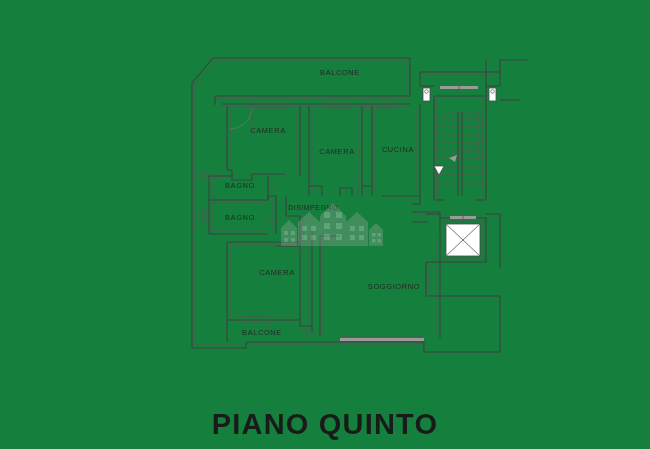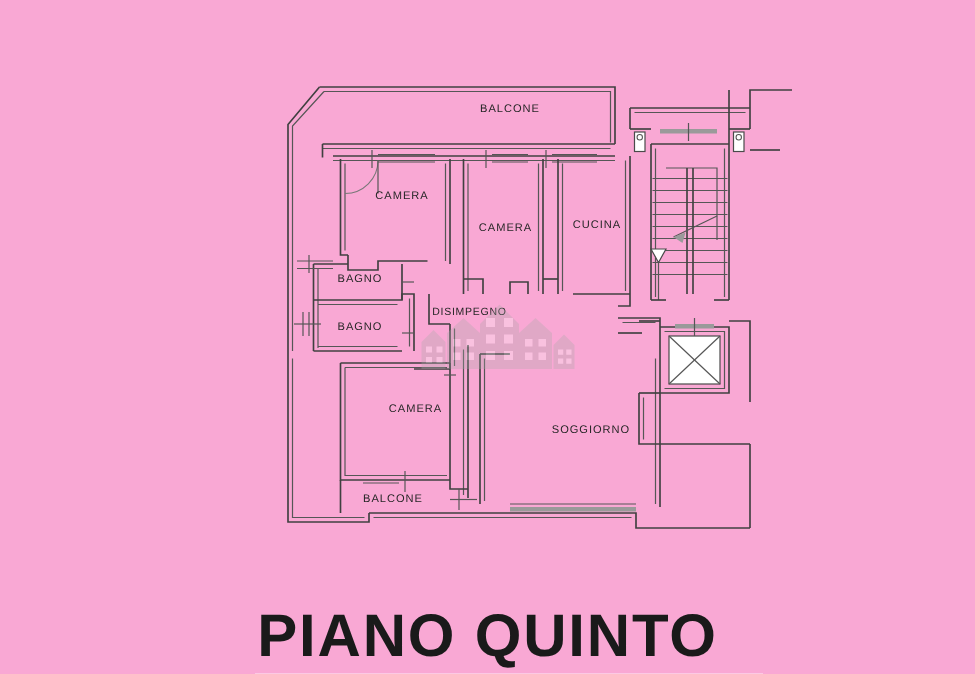--- a/index.html
+++ b/index.html
@@ -10,21 +10,21 @@
   body {
     width: 650px;
     height: 449px;
     overflow: hidden;
     font-family: "Liberation Sans", sans-serif;
   }
   #page {
     position: relative;
     width: 650px;
     height: 449px;
-    background: #f9a8d4;
+    background: #15803d;
   }
   #plan-wrap {
     position: absolute;
     left: 0; top: 0;
     width: 650px;
     height: 400px;
   }
   #plan-svg {
     display: block;
     width: 650px;
@@ -42,21 +42,21 @@
     font-size: 7px;
     letter-spacing: 0.5px;
   }
   #floor-title {
     position: absolute;
     left: 0;
     top: 403px;
     width: 650px;
     text-align: center;
     font-family: "Liberation Sans", sans-serif;
-    font-size: 40px;
+    font-size: 29px;
     font-weight: bold;
     letter-spacing: 1.2px;
     color: #1a1a1a;
     line-height: 42px;
     user-select: none;
   }
   .wall-thin { stroke: #565656; fill: none; stroke-width: 0.8; }
   .wall-med { stroke: #404040; fill: none; stroke-width: 1.1; }
   .hatch { stroke: #777; fill: none; stroke-width: 0.7; }
   .fillgray { fill: #9a9a9a; stroke: none; }

